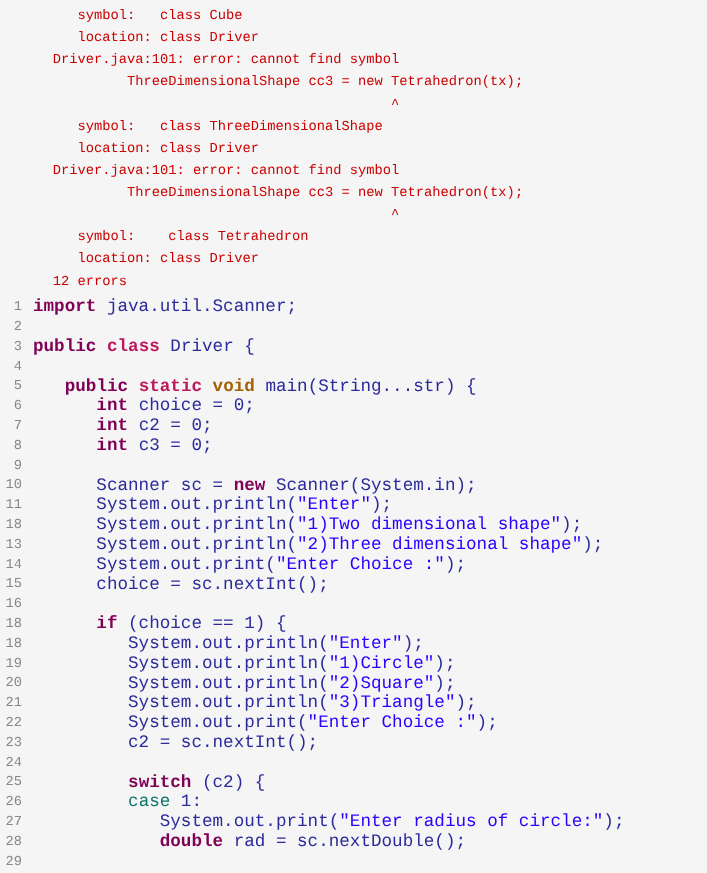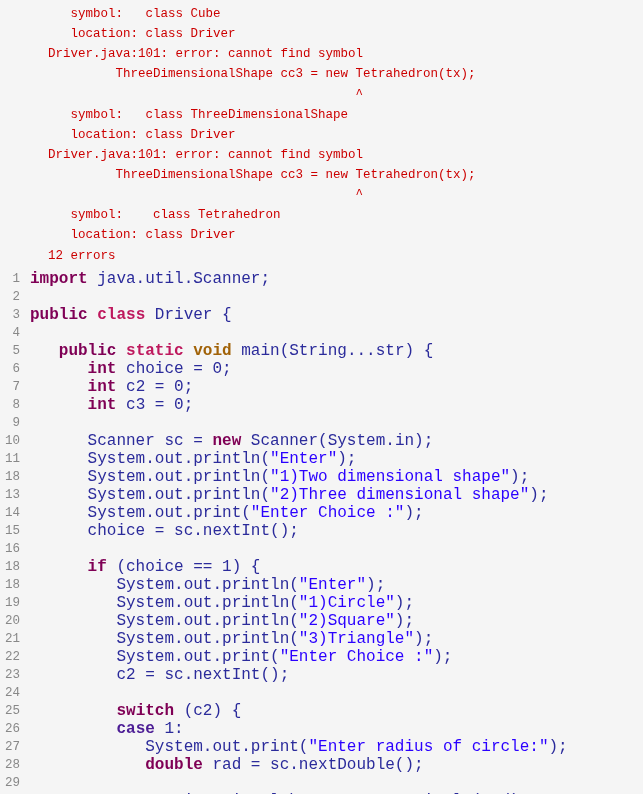--- a/index.html
+++ b/index.html
@@ -172,21 +172,21 @@
       <div class="code-line">
         <span class="line-num">24</span>
         <span class="line-content"></span>
       </div>
       <div class="code-line">
         <span class="line-num">25</span>
         <span class="line-content">         <span style="color:#7f0055;font-weight:bold">switch</span> (c2) {</span>
       </div>
       <div class="code-line">
         <span class="line-num">26</span>
-        <span class="line-content">         <span style="color:#4c1d95;font-weight:bold">case</span> 1:</span>
+        <span class="line-content">         <span style="color:#0f766e;font-weight:normal">case</span> 1:</span>
       </div>
       <div class="code-line">
         <span class="line-num">27</span>
         <span class="line-content">            System.out.print(<span style="color:#2a00ff">"Enter radius of circle:"</span>);</span>
       </div>
       <div class="code-line">
         <span class="line-num">28</span>
         <span class="line-content">            <span style="color:#7f0055;font-weight:bold">double</span> rad = sc.nextDouble();</span>
       </div>
       <div class="code-line">

